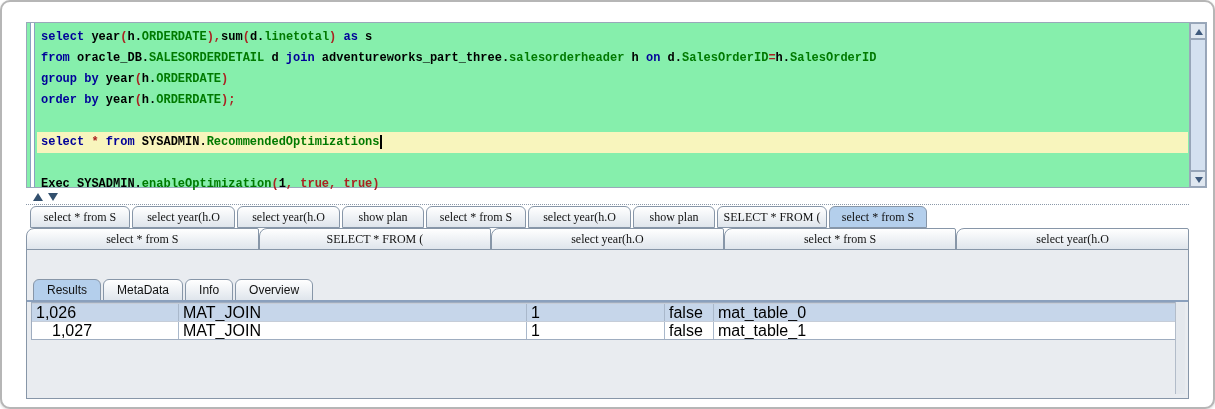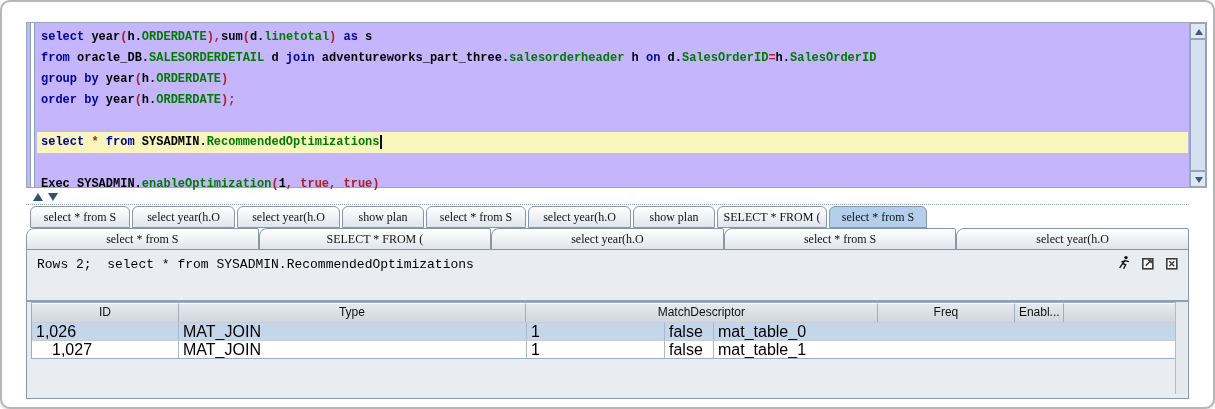--- a/index.html
+++ b/index.html
@@ -8,21 +8,21 @@
 
   .card {
     position:relative; width:1215px; height:409px;
     background:#fff; border:2px solid #b6b6b6; border-radius:10px;
     box-shadow:0 1px 3px rgba(0,0,0,.18); overflow:hidden;
   }
 
   
   .editor {
     position:absolute; left:24px; top:20px; width:1181px; height:166px;
-    border:1px solid #9aa8ba; background:#c4b5fd;
+    border:1px solid #9aa8ba; background:#86efac;
   }
   .editor-gutter {
     position:absolute; left:3px; top:0; bottom:0; width:5px;
     border-left:1px solid #89a1c0; border-right:1px solid #89a1c0; background:#fff;
   }
   .editor-lines {
     position:absolute; left:10px; top:4px; right:18px;
     font-family:"Liberation Mono", monospace; font-size:12px; font-weight:bold;
     white-space:pre;
   }
@@ -152,47 +152,28 @@
     </div>
   <div class="tabrow2">
       <div class="qtab">select * from S</div>
       <div class="qtab">SELECT * FROM (</div>
       <div class="qtab">select year(h.O</div>
       <div class="qtab">select * from S</div>
       <div class="qtab">select year(h.O</div>
     </div>
 
   <div class="results">
-    <div class="status-row">
-      <span class="status-text">Rows 2;  select * from SYSADMIN.RecommendedOptimizations</span>
-      <span class="status-icons">
-        <svg width="16" height="16" viewBox="0 0 16 16">
-          <circle cx="10" cy="2.6" r="1.7" fill="#111"></circle>
-          <path d="M9.4 5 L6.8 8.4 L9.6 9.9 L7.6 13.8 M6.8 8.4 L3.6 12.8 M9.2 5.6 L12.8 6.6 M9.2 6 L5.4 6.9" stroke="#111" stroke-width="1.4" fill="none"></path>
-        </svg>
-        <svg width="16" height="16" viewBox="0 0 16 16">
-          <rect x="2.8" y="3.8" width="10" height="10" fill="#fdfdfd" stroke="#3c3c3c" stroke-width="1.6"></rect>
-          <path d="M5.8 10.6 L11.2 5.2 M11.2 5.2 L8.2 5.2 M11.2 5.2 L11.2 8.2" stroke="#3c3c3c" stroke-width="1.5" fill="none"></path>
-        </svg>
-        <svg width="16" height="16" viewBox="0 0 16 16">
-          <rect x="2.8" y="3.8" width="10" height="10" fill="#fdfdfd" stroke="#3c3c3c" stroke-width="1.6"></rect>
-          <path d="M5.3 6.3 L10.3 11.3 M10.3 6.3 L5.3 11.3" stroke="#3c3c3c" stroke-width="1.5"></path>
-        </svg>
-      </span>
-    </div>
+    <div class="rtabs">
+        <div class="rtab sel">Results</div>
+        <div class="rtab">MetaData</div>
+        <div class="rtab">Info</div>
+        <div class="rtab">Overview</div>
+      </div>
     <div class="rtab-underline"></div>
     <div class="grid">
-      <div class="thead">
-          <div class="th" style="width: 147px;">ID</div>
-          <div class="th" style="width: 348px;">Type</div>
-          <div class="th" style="width: 352px;">MatchDescriptor</div>
-          <div class="th" style="width: 138px;">Freq</div>
-          <div class="th" style="width: 49px;">Enabl...</div>
-          <div class="th" style="width: 113px;"></div>
-        </div>
       <div>
           <div class="tr sel">
             <div class="td" style="width: 147px;">1,026</div>
             <div class="td" style="width: 348px;">MAT_JOIN</div>
             <div class="td" style="width: 138px;">1</div>
             <div class="td" style="width: 49px;">false</div>
             <div class="td" style="width: 113px;">mat_table_0</div>
           </div>
           <div class="tr">
             <div class="td" style="width: 147px; padding-left: 20px;">1,027</div>

